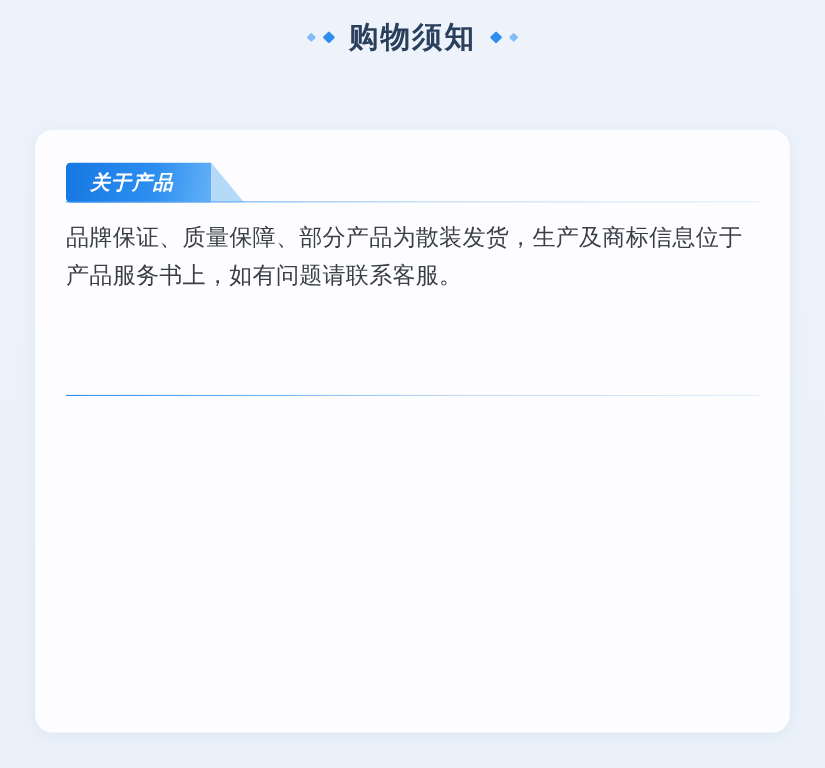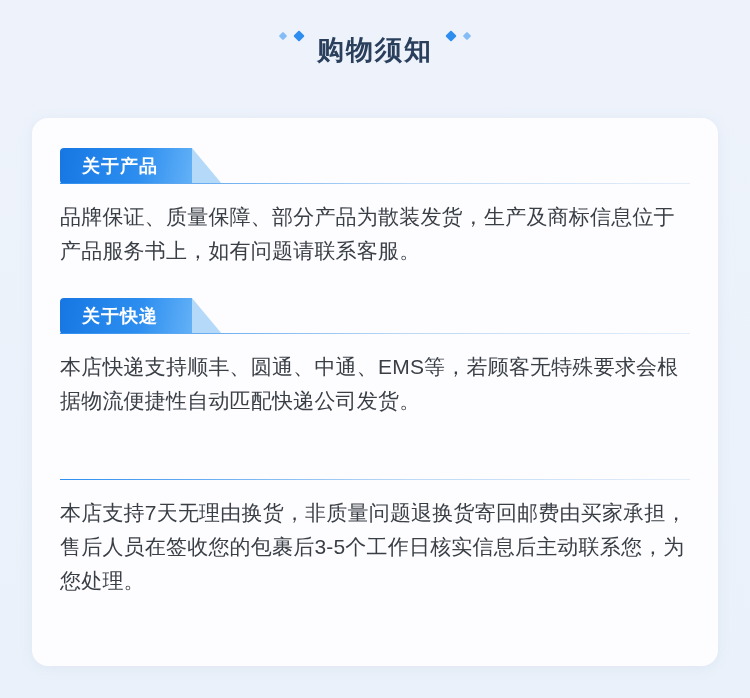--- a/index.html
+++ b/index.html
@@ -17,24 +17,24 @@
     position: relative;
     width: 750px;
     height: 698px;
     background: linear-gradient(180deg, #eef3fb 0%, #eaf1fa 100%);
     box-sizing: border-box;
   }
 
   
   .title-row {
     display: flex;
-    align-items: flex-start;
+    align-items: center;
     justify-content: center;
     gap: 14px;
-    padding-top: 32px;
+    padding-top: 16px;
   }
   .title-text {
     font-size: 27px;
     font-weight: bold;
     color: #2a3f5c;
     letter-spacing: 2px;
   }
   .diamonds {
     display: flex;
     align-items: center;
@@ -70,20 +70,21 @@
   }
   .section.first {
     padding-top: 30px;
   }
 
   
   .ribbon-wrap {
     position: relative;
     height: 36px;
     margin-bottom: 2px;
+    font-style: italic;
   }
   .ribbon {
     position: relative;
     display: inline-block;
     height: 36px;
     line-height: 36px;
     padding: 0 34px 0 22px;
     color: #ffffff;
     font-size: 18px;
     font-weight: bold;
@@ -145,31 +146,23 @@
     <div class="section first">
       <div class="ribbon-wrap">
         <span class="ribbon">关于产品</span>
         <span class="rule"></span>
       </div>
       <p class="body-text">品牌保证、质量保障、部分产品为散装发货，生产及商标信息位于产品服务书上，如有问题请联系客服。</p>
     </div>
 
     <div class="gap-md"></div>
 
-    <div class="section">
-      <div class="ribbon-wrap">
-        <span class="ribbon">关于快递</span>
-        <span class="rule"></span>
-      </div>
-      <p class="body-text">本店快递支持顺丰、圆通、中通、EMS等，若顾客无特殊要求会根据物流便捷性自动匹配快递公司发货。</p>
-    </div>
 
     <div class="gap-sm"></div>
 
     <div class="section">
       <div class="ribbon-wrap">
         <span class="rule"></span>
       </div>
-      <p class="body-text">本店支持7天无理由换货，非质量问题退换货寄回邮费由买家承担，售后人员在签收您的包裹后3-5个工作日核实信息后主动联系您，为您处理。</p>
     </div>
 
   </div>
 </div>
 
 </body></html>

